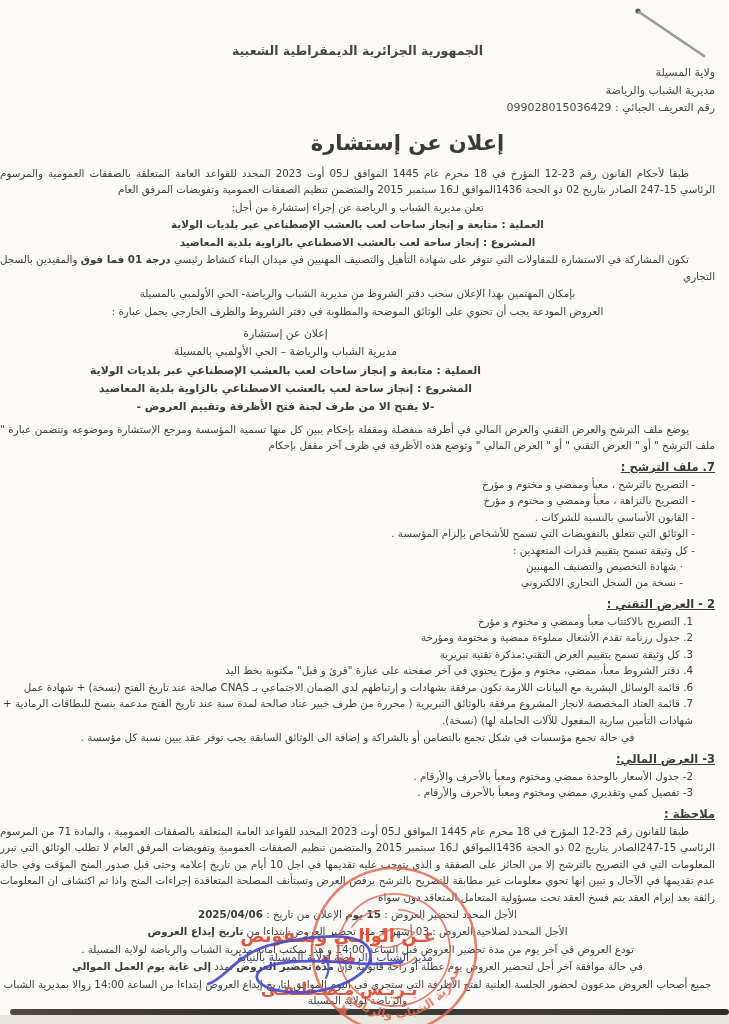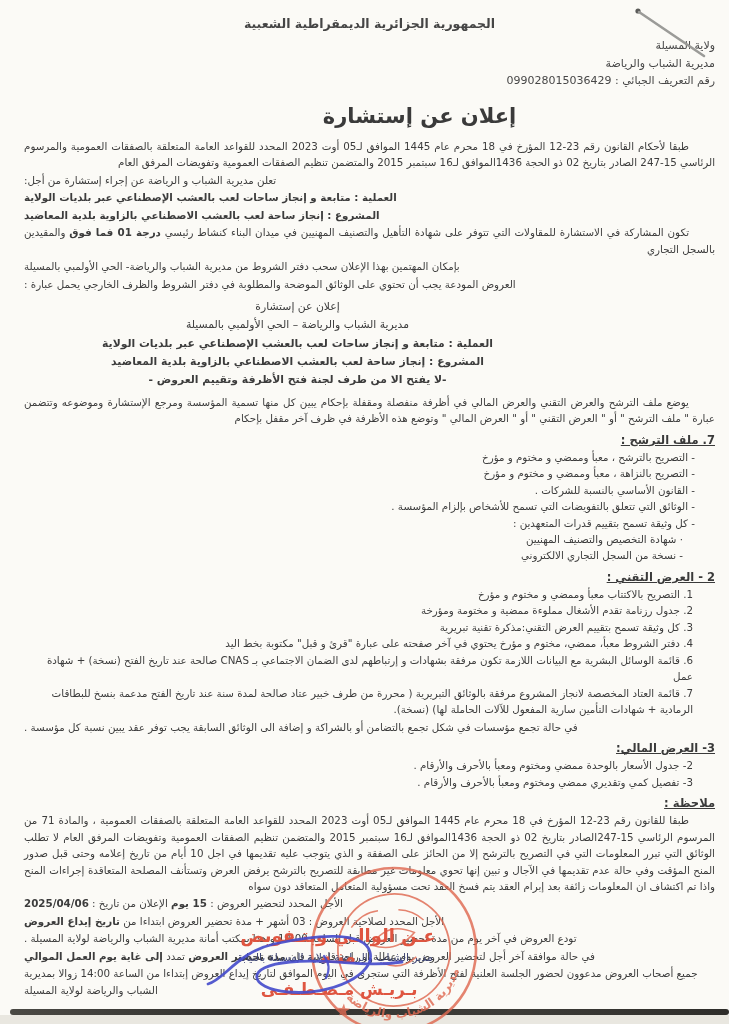--- a/index.html
+++ b/index.html
@@ -1,28 +1,28 @@
 <!DOCTYPE html>
 <html lang="ar" dir="rtl"><head>
 <meta charset="utf-8">
 <style>
   html,body{margin:0;padding:0;background:#d8d6d0;}
   .page{
     position:relative; width:729px; height:1024px; margin:0 auto;
     background:#fbfaf6; overflow:hidden; direction:rtl;
     font-family:"DejaVu Sans", sans-serif; color:#3c3c3c;
   }
-  .content{padding:10px 14px 0 24px;}
+  .content{padding:10px 14px 0 0;margin-top:27px;}
   .hdr-center{ text-align:center; font-weight:bold; font-size:12.5px; margin-top:6px; color:#454545;}
   .hdr-right{ text-align:right; font-size:11px; line-height:1.6; margin-top:6px; color:#474747;}
   .title{
     font-size:21px; font-weight:bold; text-align:center; color:#3a3a3a;
     margin:14px 0 10px; position:relative; left:50px; letter-spacing:0.5px;
   }
-  .p{ font-size:10.3px; line-height:1.6; margin:1px 0; text-align:left; }
+  .p{ font-size:10.3px; line-height:1.6; margin:1px 0; text-align:center; }
   .just{ text-align:justify; }
   .indent{ text-indent:26px; }
   .bold{ font-weight:bold; }
   .env{ text-align:center; margin:6px 0 4px; transform:translateX(-72px); font-size:10.8px; line-height:1.7; }
   .env div{white-space:nowrap;}
   h2.sec{
     font-size:11.5px; font-weight:bold; text-decoration:underline;
     margin:6px 0 2px; color:#3a3a3a;
   }
   ul.dash{ list-style:none; margin:0; padding:0 20px 0 0; }

